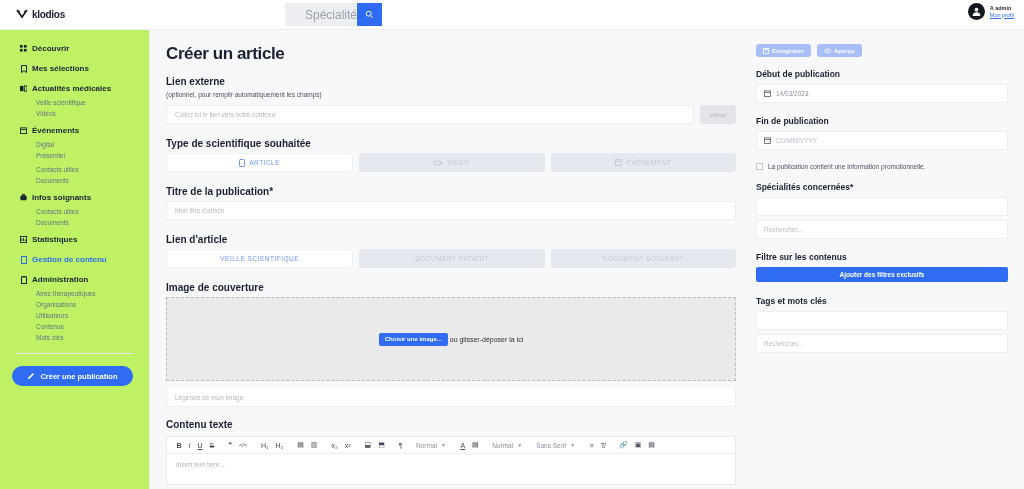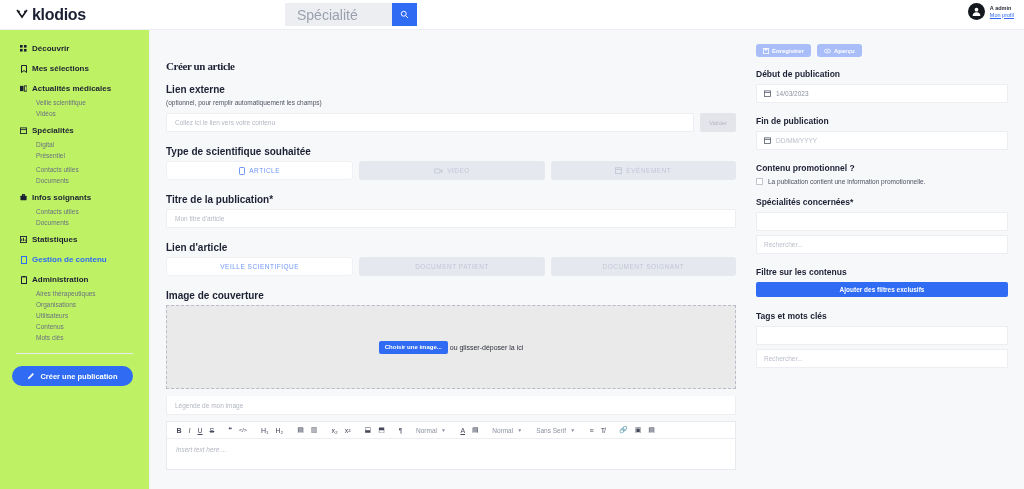--- a/index.html
+++ b/index.html
@@ -15,31 +15,31 @@
 
   
   .topbar {
     height:30px; background:#ffffff;
     display:flex; align-items:center;
     border-bottom:1px solid #eceef3;
     position:relative;
   }
   .brand {
     width:150px; display:flex; align-items:center; gap:4px;
-    padding-left:16px; font-weight:bold; font-size:16px; letter-spacing:-0.3px;
+    padding-left:16px; font-weight:bold; font-size:10px; letter-spacing:-0.3px;
   }
   .brand-mark { width:12px; height:12px; position:relative; }
   .search-wrap {
     position:absolute; left:285px; top:3px;
     display:flex; align-items:center; height:23px;
   }
   .spec-select {
-    width:107px; height:23px; background:#eceef2; border:none;
-    display:flex; align-items:center; padding-left:12px;
-    color:#9aa0ae; font-size:14px;
+    width:72px; height:23px; background:#eceef2; border:none;
+    display:flex; align-items:center; padding-left:20px;
+    color:#9aa0ae; font-size:12px;
   }
   .search-input {
     width:370px; height:23px; background:#fff; border:none;
     border-bottom:1px solid #e6e8ee;
     padding-left:8px; color:#9aa0ae; font-size:8px;
     display:flex; align-items:center;
   }
   .search-btn {
     width:25px; height:23px; background:#2f6bf3;
     display:flex; align-items:center; justify-content:center;
@@ -91,21 +91,21 @@
     background:#2f6bf3; color:#fff; border-radius:10px;
     display:flex; align-items:center; justify-content:center; gap:5px;
     font-size:7.5px; font-weight:bold;
   }
 
   
   .main {
     flex:1; padding:14px 14px 0 16px;
     overflow:hidden;
   }
-  .page-title { font-size:11px; font-weight:bold; letter-spacing:-0.4px; margin:16px 0 12px 0;font-family:Liberation Serif, serif; }
+  .page-title { font-size:17px; font-weight:bold; letter-spacing:-0.4px; margin:0 0 12px 0; }
   .field-label { font-size:10px; font-weight:bold; margin:0 0 4px 0; }
   .field-hint { font-size:6.5px; color:#4d5262; margin:0 0 7px 0; }
 
   .row-inline { display:flex; align-items:stretch; gap:6px; }
   .text-input {
     background:#fff; border:1px solid #edeef2; height:19px;
     display:flex; align-items:center; padding-left:8px;
     font-size:6.5px; color:#b3b7c2; border-radius:1px;
   }
   .btn-disabled {
@@ -271,21 +271,21 @@
     </div>
 
     <div class="nav-group">
       <div class="nav-item">
         <span class="nav-ico">
           <svg width="7" height="7" viewBox="0 0 8 8">
               <rect x="0.5" y="1" width="7" height="6.5" fill="none" stroke="currentColor" stroke-width="1"></rect>
               <line x1="0.5" y1="3" x2="7.5" y2="3" stroke="currentColor" stroke-width="1"></line>
             </svg>
         </span>
-        <span>Spécialités</span>
+        <span>Événements</span>
       </div>
       <div class="nav-sub">Digital</div>
       <div class="nav-sub">Présentiel</div>
     </div>
 
     <div class="nav-group">
       <div class="nav-sub">Contacts utiles</div>
       <div class="nav-sub">Documents</div>
     </div>
 
@@ -410,20 +410,21 @@
 
     <div class="field-label">Image de couverture</div>
     <div class="dropzone">
       <div class="dz-inner">
         <div class="pick-btn">Choisir une image...</div>
         <div class="dz-text">ou glisser-déposer la ici</div>
       </div>
     </div>
     <div class="caption-input">Légende de mon image</div>
 
+    <div class="field-label" style="margin-top:12px;">Contenu texte</div>
     <div class="editor">
       <div class="toolbar">
         <span class="tb" style="font-weight:bold;">B</span>
         <span class="tb" style="font-style:italic;">I</span>
         <span class="tb" style="text-decoration:underline;">U</span>
         <span class="tb" style="text-decoration:line-through;">S</span>
         <span class="tb-sep"></span>
         <span class="tb">❝</span>
         <span class="tb" style="font-size:5.5px;">&lt;/&gt;</span>
         <span class="tb-sep"></span>
@@ -502,21 +503,20 @@
     <div class="r-input placeholder">
       <span class="cal-ico">
         <svg width="7" height="7" viewBox="0 0 8 8">
             <rect x="0.5" y="1" width="7" height="6.5" fill="none" stroke="#555a6a" stroke-width="0.9"></rect>
             <line x1="0.5" y1="2.8" x2="7.5" y2="2.8" stroke="#555a6a" stroke-width="0.9"></line>
           </svg>
       </span>
       <span>DD/MM/YYYY</span>
     </div>
 
-    <div class="r-label">Contenu promotionnel ?</div>
     <div class="check-row">
       <span class="checkbox"></span>
       <span class="check-text">La publication contient une information promotionnelle.</span>
     </div>
 
     <div class="r-label">Spécialités concernées*</div>
     <div class="r-input blank"></div>
     <div class="r-input placeholder">Rechercher...</div>
 
     <div class="r-label">Filtre sur les contenus</div>

